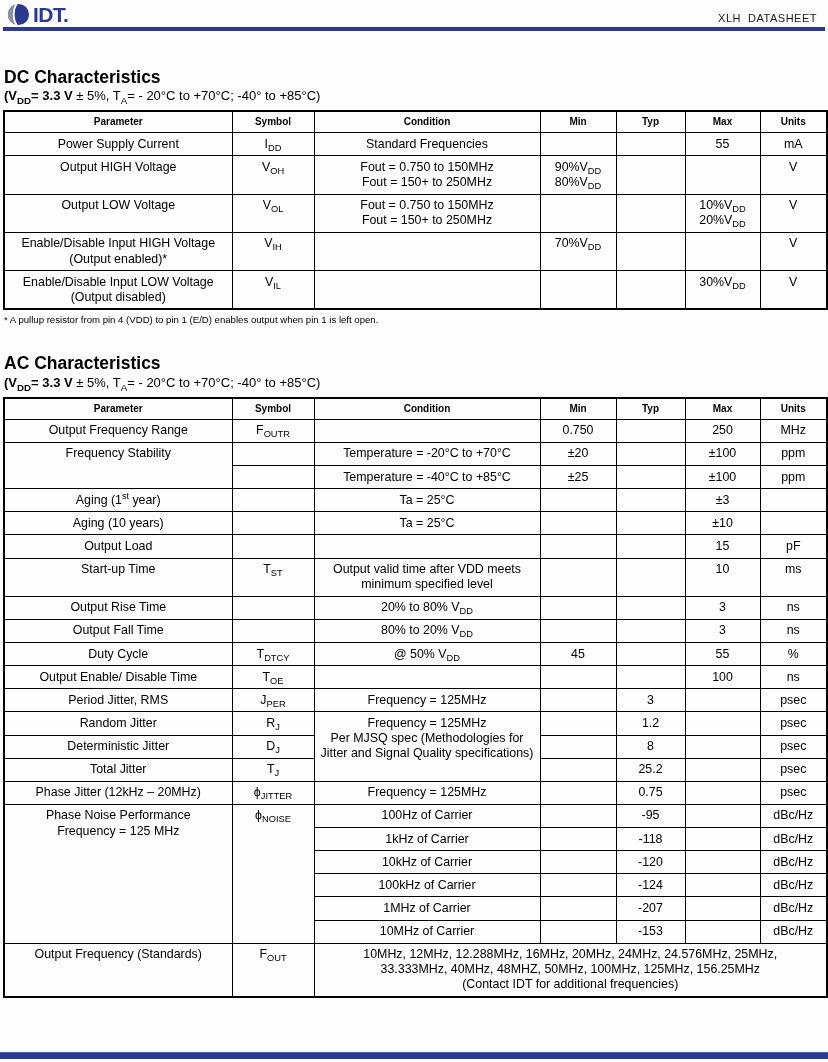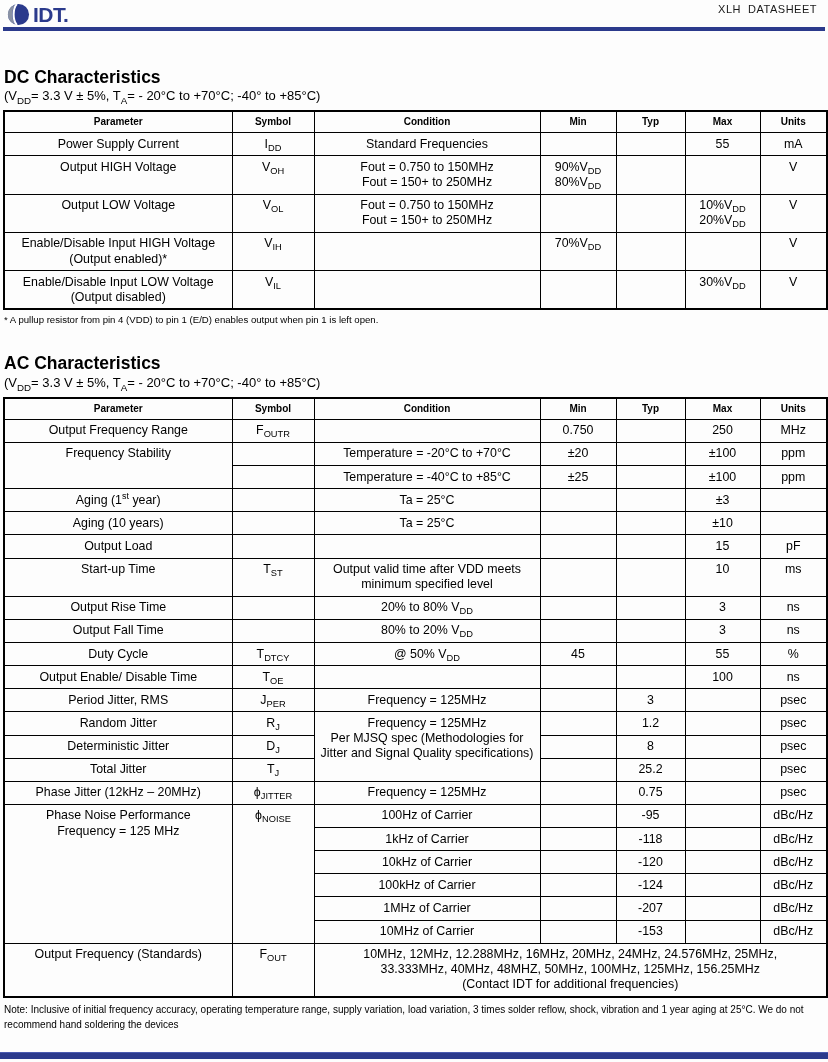--- a/index.html
+++ b/index.html
@@ -6,33 +6,33 @@
   * { box-sizing: border-box; }
   html,body { margin:0; padding:0; }
   body {
     width:828px; height:1062px; position:relative; overflow:hidden;
     background:#fdfdfd; color:#000;
     font-family:"Liberation Sans","DejaVu Sans",sans-serif;
   }
   .page { padding:0 3px; }
 
   
-  .hdr { display:flex; justify-content:space-between; align-items:flex-start;
+  .hdr { display:flex; justify-content:space-between; align-items:flex-end;
          padding:3px 8px 1px 4px; border-bottom:4px solid var(--accent); }
   .brand { display:flex; align-items:center; gap:3px; color:var(--accent); }
   .brand svg { display:block; }
   .brand-name { font-size:21px; font-weight:bold; letter-spacing:-0.5px; line-height:1; }
   .doc-label { font-size:11px; color:#1a1a1a; white-space:pre; margin-bottom:2px; letter-spacing:0.5px; }
 
   
   .section { margin-top:36px; }
   .section.ac { margin-top:28px; }
   .sec-title { font-size:17.5px; font-weight:bold; line-height:1.15; margin:0 0 1px 1px; }
   .sec-sub { font-size:13px; margin:0 0 7px 1px; }
-  .sec-sub .b { font-weight:normal; }
+  .sec-sub .b { font-weight:bold; }
 
   
   table.spec { border-collapse:collapse; width:823px; table-layout:fixed;
                border:2px solid #000; margin:0; }
   table.spec th, table.spec td {
     border:1px solid #000; padding:3.5px 6px; font-size:12.4px; line-height:1.22;
     vertical-align:top; overflow:hidden;
   }
   table.spec th { font-weight:bold; font-size:10px; text-align:center; padding:4px 4px; }
   td.cl { text-align:center; }
@@ -350,18 +350,17 @@
             <td class="cc"></td>
             <td class="cc">dBc/Hz</td>
           </tr>
           <tr>
             <td class="cl">Output Frequency (Standards)</td>
             <td class="cc">F<sub>OUT</sub></td>
             <td colspan="5" class="cl">10MHz, 12MHz, 12.288MHz, 16MHz, 20MHz, 24MHz, 24.576MHz, 25MHz,<br>33.333MHz, 40MHz, 48MHZ, 50MHz, 100MHz, 125MHz, 156.25MHz<br>(Contact IDT for additional frequencies)</td>
           </tr>
         </tbody>
     </table>
-    <div class="endnote">Note: Inclusive of initial frequency accuracy, operating temperature range, supply variation, load variation, 3 times solder reflow, shock, vibration and 1 year aging at 25°C. We do not recommend hand soldering the devices</div>
   </div>
 
 </div>
 
 <div class="footer-bar"></div>
 
 </body></html>

